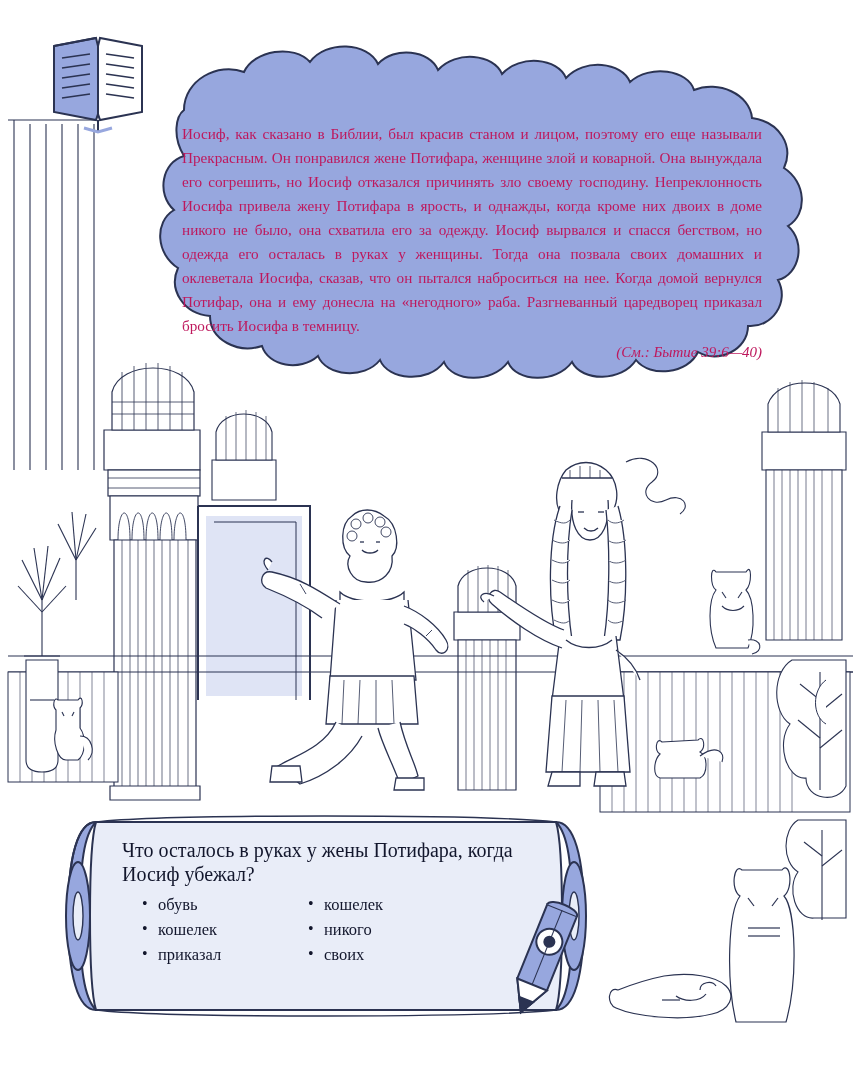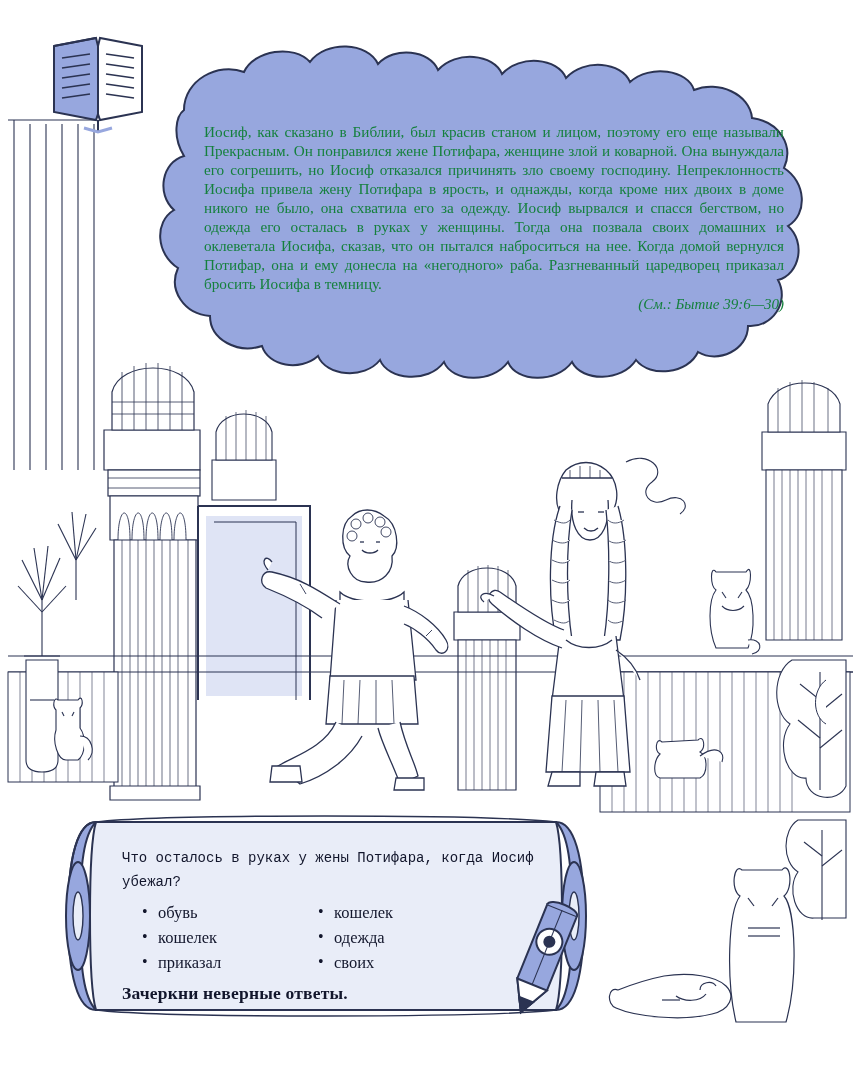--- a/index.html
+++ b/index.html
@@ -39,27 +39,27 @@
     top: 36px;
     width: 712px;
     height: 365px;
   }
   .story-bubble .bubble-svg {
     position: absolute;
     left: 0; top: 0;
   }
   .story-text {
     position: absolute;
-    left: 82px;
+    left: 60px;
     top: 86px;
     width: 580px;
     font-family: "Liberation Serif", serif;
     font-size: 15.2px;
-    line-height: 19px;
-    color: #15803d;
+    line-height: 24px;
+    color: #be185d;
     text-align: justify;
     text-justify: inter-word;
   }
   .story-ref {
     margin-top: 2px;
     text-align: right;
     font-style: italic;
     font-size: 15px;
   }
 
@@ -82,28 +82,28 @@
   }
   .scroll-svg { position: absolute; left: 0; top: 0; }
   .scroll-content {
     position: absolute;
     left: 78px;
     top: 22px;
     width: 420px;
     color: #12162c;
   }
   .scroll-question {
-    font-family: Liberation Mono, monospace;
-    font-size: 14px;
+    font-family: Liberation Serif, serif;
+    font-size: 20px;
     line-height: 24px;
-    margin: 16px 0 6px 0;
+    margin: 8px 0 6px 0;
   }
   .answer-cols {
     display: flex;
-    gap: 36px;
+    gap: 26px;
     margin-left: 18px;
   }
   .answer-col {
     list-style: none;
     margin: 0;
     padding: 0;
     width: 140px;
   }
   .answer-col li {
     font-family: "Liberation Serif", serif;
@@ -544,21 +544,21 @@
         C242 344 204 340 196 320
         C178 336 146 330 140 310
         C116 318 88 304 88 280
         C62 278 46 254 56 232
         C34 218 32 186 52 174
         C34 158 40 126 62 120
         C50 100 54 80 62 74 Z" fill="#97a7de" stroke="#2b3352" stroke-width="2"></path>
     </svg>
     <div class="story-text">
       <span>Иосиф, как сказано в Библии, был красив станом и лицом, поэтому его еще называли Прекрасным. Он понравился жене Потифара, женщине злой и коварной. Она вынуждала его согрешить, но Иосиф отказался причинять зло своему господину. Непреклонность Иосифа привела жену Потифара в ярость, и однажды, когда кроме них двоих в доме никого не было, она схватила его за одежду. Иосиф вырвался и спасся бегством, но одежда его осталась в руках у женщины. Тогда она позвала своих домашних и оклеветала Иосифа, сказав, что он пытался наброситься на нее. Когда домой вернулся Потифар, она и ему донесла на «негодного» раба. Разгневанный царедворец приказал бросить Иосифа в темницу.</span>
-      <div class="story-ref">(См.: Бытие 39:6—30)</div>
+      <div class="story-ref">(См.: Бытие 39:6—40)</div>
     </div>
   </div>
 
   <div class="scroll">
     <svg class="scroll-svg" width="560" height="220" viewBox="0 0 560 220" xmlns="http://www.w3.org/2000/svg">
 
       <path d="M52 14 L512 14 C520 40 520 176 512 202 L52 202 C44 176 44 40 52 14 Z" fill="#e9edf8" stroke="#2b3352" stroke-width="2"></path>
 
       <path d="M52 14 C34 14 24 48 24 108 C24 168 34 202 52 202 C40 190 36 160 36 108 C36 56 40 26 52 14 Z" fill="#97a7de" stroke="#2b3352" stroke-width="2"></path>
       <path d="M24 108 C24 48 34 14 52 14" fill="none" stroke="#2b3352" stroke-width="2"></path>
@@ -576,25 +576,24 @@
     <div class="scroll-content">
       <p class="scroll-question">Что осталось в руках у жены Потифара, когда Иосиф убежал?</p>
       <div class="answer-cols">
         <ul class="answer-col">
           <li>обувь</li>
           <li>кошелек</li>
           <li>приказал</li>
         </ul>
         <ul class="answer-col">
           <li>кошелек</li>
-          <li>одежда</li>
+          <li>никого</li>
           <li>своих</li>
         </ul>
       </div>
-      <div class="scroll-instruction">Зачеркни  неверные ответы.</div>
     </div>
   </div>
 
   <div class="pencil">
     <svg width="120" height="130" viewBox="0 0 120 130" xmlns="http://www.w3.org/2000/svg">
       <g transform="rotate(22 60 65)">
 
         <path d="M44 6 L76 6 L76 86 L60 116 L44 86 Z" fill="#97a7de" stroke="#2b3352" stroke-width="2"></path>
 
         <path d="M44 86 L76 86 L60 116 Z" fill="#ffffff" stroke="#2b3352" stroke-width="2"></path>

